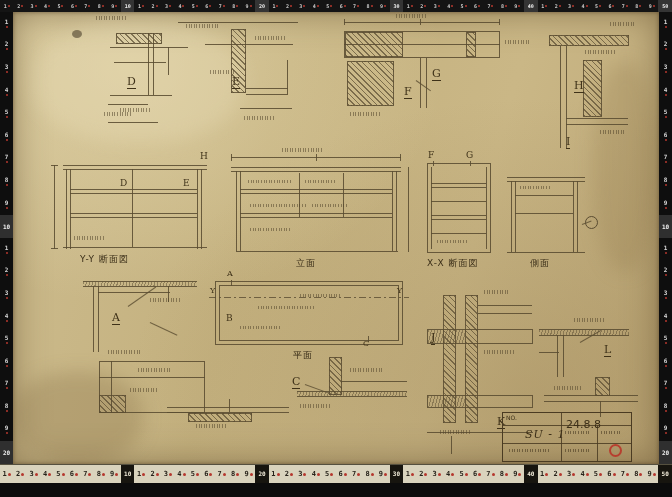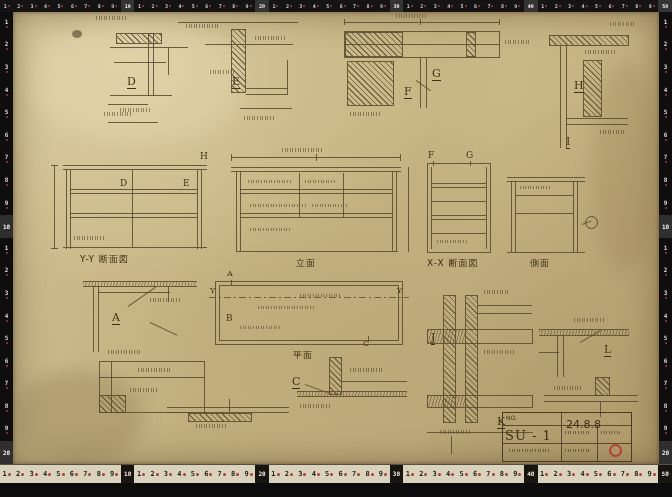--- a/index.html
+++ b/index.html
@@ -34,21 +34,21 @@
               border-radius:50%;z-index:25;}
   
   #watermark{position:absolute;left:154px;top:218px;z-index:40;font-size:38px;letter-spacing:4px;
              color:rgba(98,98,106,.5);font-family:"DejaVu Sans",sans-serif;white-space:nowrap;pointer-events:none;}
   
   #title-block{position:absolute;left:502px;top:412px;width:130px;height:50px;z-index:26;
                border:1px solid #4a3b22;box-sizing:border-box;}
   .tb-line{position:absolute;background:#4a3b22;opacity:.85;}
   #title-block span{position:absolute;color:#3c2f18;line-height:1;}
   .tb-no{left:3px;top:2px;font-size:6px;}
-  .tb-sheet{left:2px;top:16px;font-size:13px;letter-spacing:1px;font-family:"DejaVu Serif",serif;}
+  .tb-sheet{left:22px;top:16px;font-size:11px;letter-spacing:1px;font-family:"DejaVu Serif",serif;font-style:italic;}
   .tb-date{left:63px;top:6px;font-size:11px;}
   .tb-an{position:absolute;height:3px;background:repeating-linear-gradient(90deg, rgba(74,59,34,.6) 0 1px, transparent 1px 2.6px);}
   #tb-seal{position:absolute;left:106px;top:31px;width:13px;height:13px;border-radius:50%;
            border:2px solid rgba(186,48,38,.85);box-sizing:border-box;}
   
   .ruler{position:absolute;display:flex;z-index:50;overflow:hidden;box-sizing:border-box;}
   .ruler .rc{flex:1;display:flex;align-items:center;justify-content:center;gap:1px;line-height:1;}
   #ruler-bottom{left:0;top:464px;width:672px;height:19px;background:#d9d3bd;border-top:1px solid #55503f;
                 font:700 7px "DejaVu Sans Mono",monospace;color:#26221a;}
   #ruler-bottom .dec{background:#17150f;color:#f0ead8;font-size:6px;}

